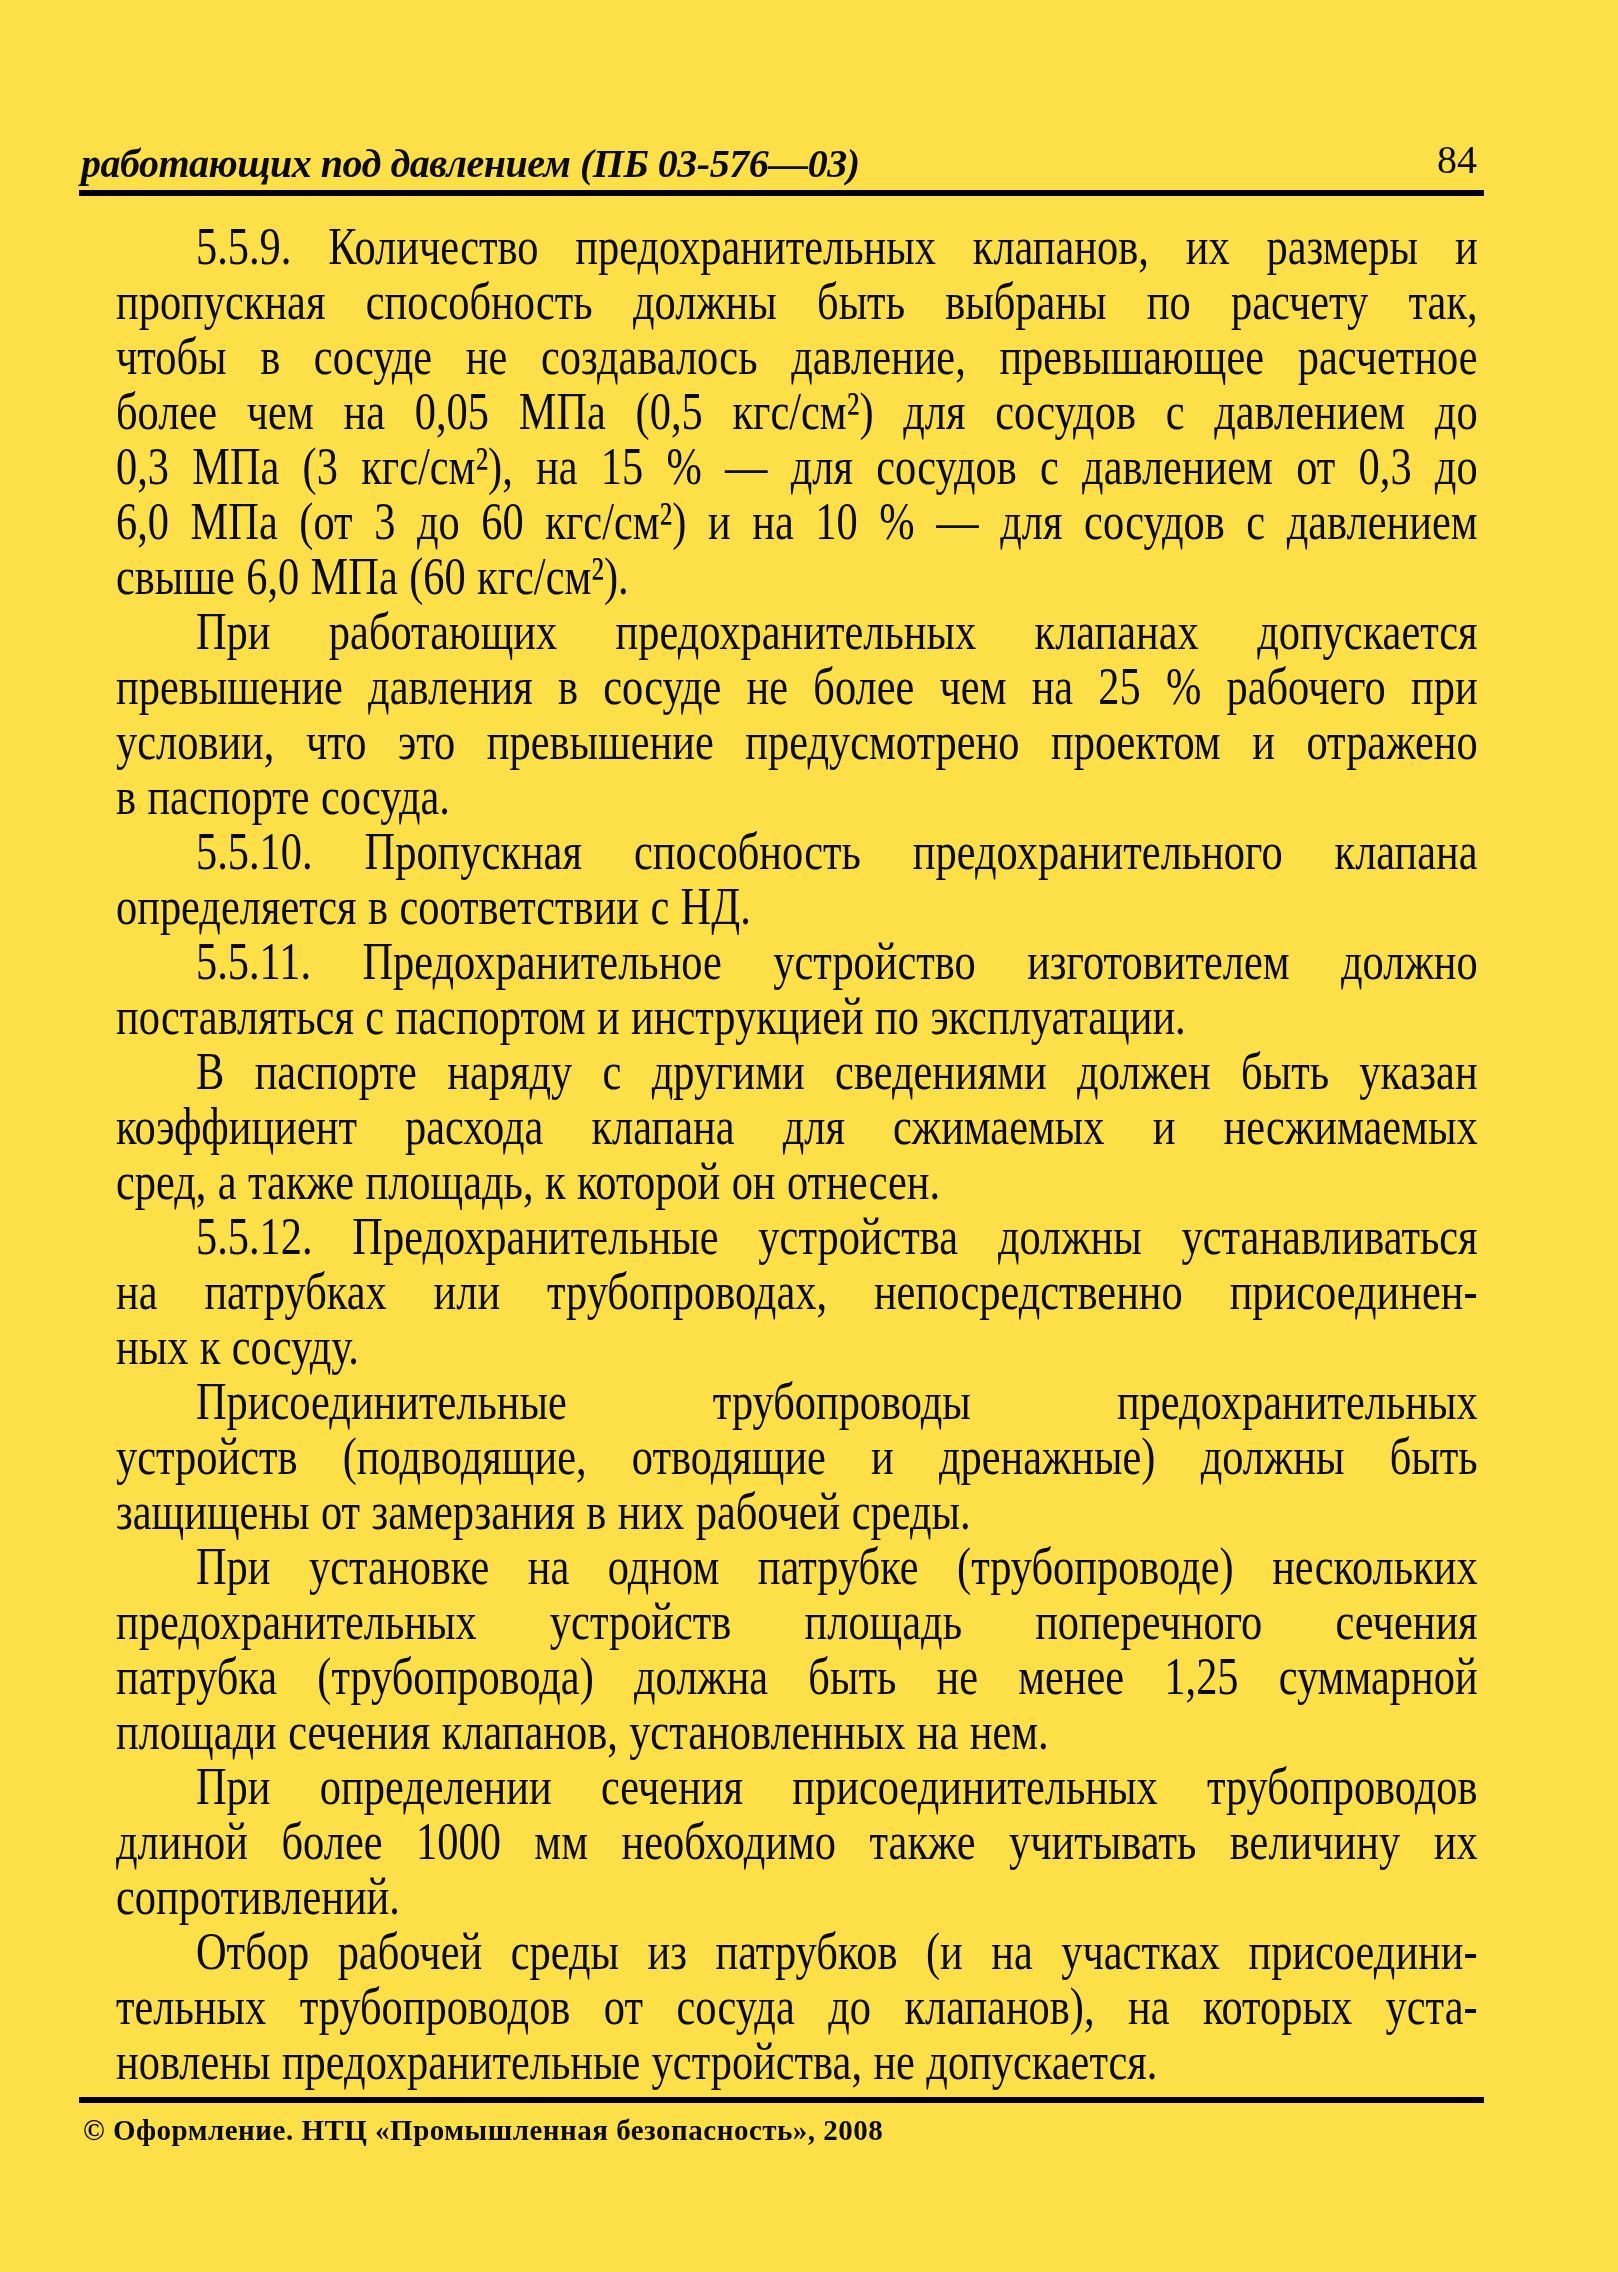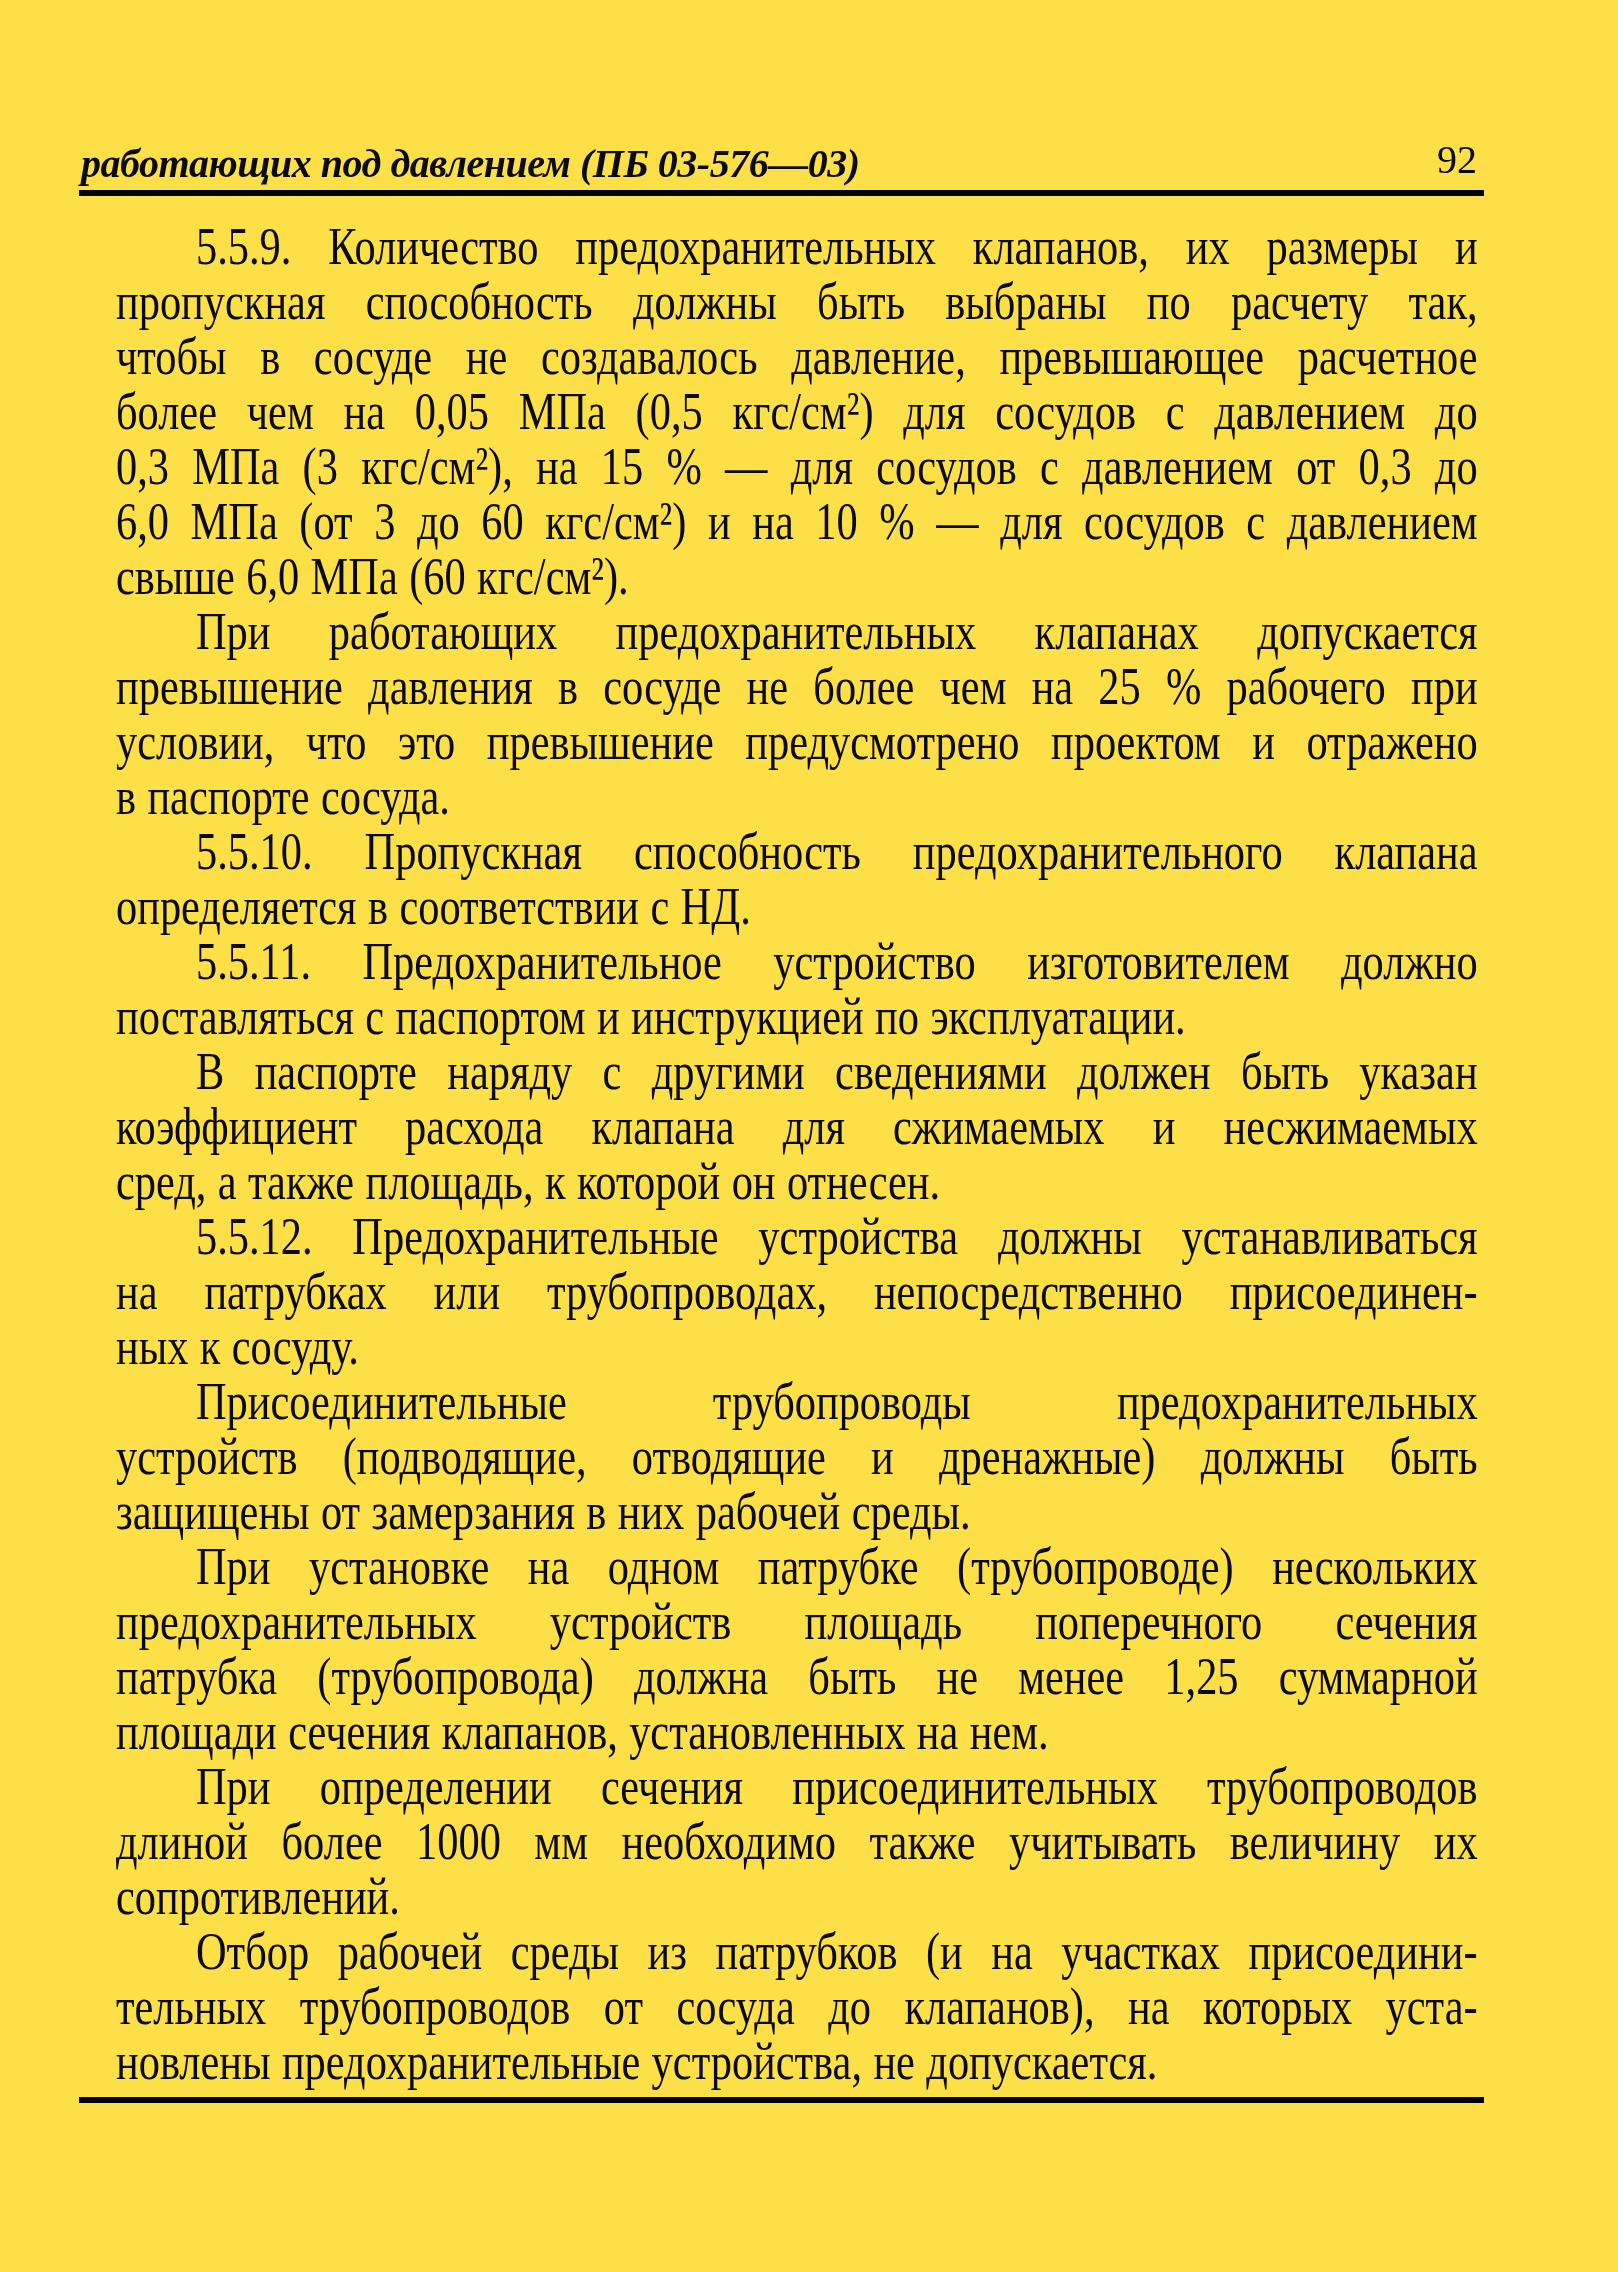--- a/index.html
+++ b/index.html
@@ -78,21 +78,21 @@
     letter-spacing: 0.5px;
     white-space: nowrap;
   }
 </style>
 </head>
 <body>
 
 <div class="page">
 
   <div class="running-head">работающих под давлением (ПБ 03-576—03)</div>
-  <div class="page-num">92</div>
+  <div class="page-num">84</div>
   <div class="head-rule"></div>
 
   <div class="body-text">
     <p class="ln ind">5.5.9. Количество предохранительных клапанов, их размеры и</p>
     <p class="ln">пропускная способность должны быть выбраны по расчету так,</p>
     <p class="ln">чтобы в сосуде не создавалось давление, превышающее расчетное</p>
     <p class="ln">более чем на 0,05 МПа (0,5 кгс/см²) для сосудов с давлением до</p>
     <p class="ln">0,3 МПа (3 кгс/см²), на 15 % — для сосудов с давлением от 0,3 до</p>
     <p class="ln">6,0 МПа (от 3 до 60 кгс/см²) и на 10 % — для сосудов с давлением</p>
     <p class="ln end">свыше 6,0 МПа (60 кгс/см²).</p>
@@ -119,15 +119,16 @@
     <p class="ln end">площади сечения клапанов, установленных на нем.</p>
     <p class="ln ind">При определении сечения присоединительных трубопроводов</p>
     <p class="ln">длиной более 1000 мм необходимо также учитывать величину их</p>
     <p class="ln end">сопротивлений.</p>
     <p class="ln ind">Отбор рабочей среды из патрубков (и на участках присоедини-</p>
     <p class="ln">тельных трубопроводов от сосуда до клапанов), на которых уста-</p>
     <p class="ln end">новлены предохранительные устройства, не допускается.</p>
   </div>
 
   <div class="foot-rule"></div>
+  <div class="copyright">© Оформление. НТЦ «Промышленная безопасность», 2008</div>
 
 </div>
 
 
 </body></html>

